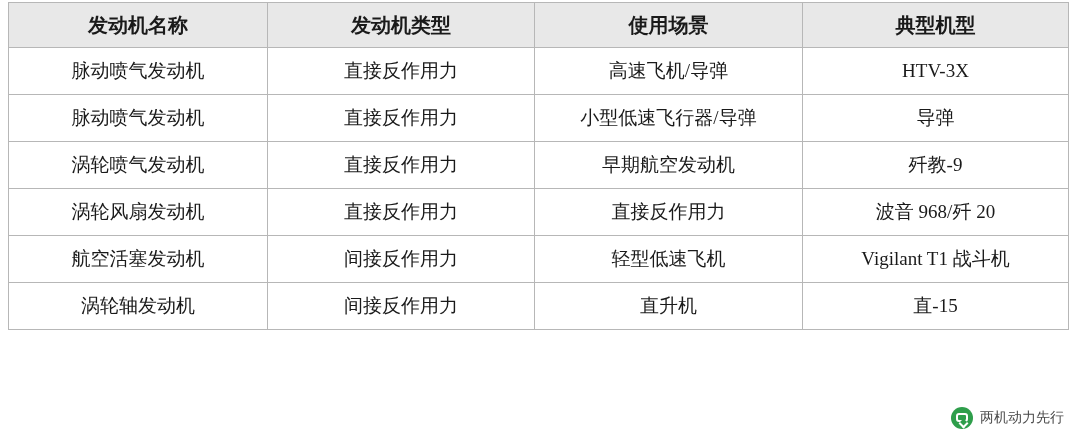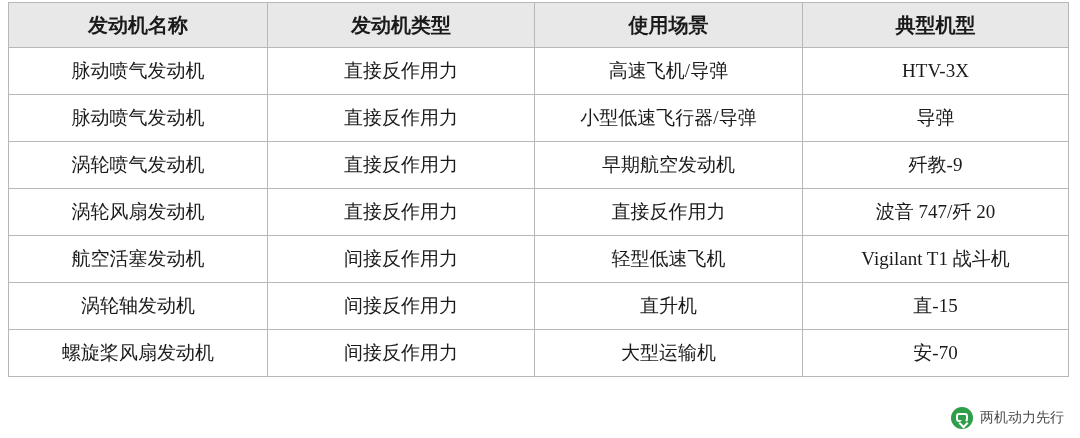--- a/index.html
+++ b/index.html
@@ -136,40 +136,34 @@
       <tr>
         <td>涡轮喷气发动机</td>
         <td>直接反作用力</td>
         <td>早期航空发动机</td>
         <td>歼教-9</td>
       </tr>
       <tr>
         <td>涡轮风扇发动机</td>
         <td>直接反作用力</td>
         <td>直接反作用力</td>
-        <td>波音 747/歼 20</td>
+        <td>波音 968/歼 20</td>
       </tr>
       <tr>
         <td>航空活塞发动机</td>
         <td>间接反作用力</td>
         <td>轻型低速飞机</td>
         <td>Vigilant T1 战斗机</td>
       </tr>
       <tr>
         <td>涡轮轴发动机</td>
         <td>间接反作用力</td>
         <td>直升机</td>
         <td>直-15</td>
       </tr>
-      <tr>
-        <td>螺旋桨风扇发动机</td>
-        <td>间接反作用力</td>
-        <td>大型运输机</td>
-        <td>安-70</td>
-      </tr>
     </tbody>
   </table>
 </div>
 
 <div class="watermark">
   <span class="wm-logo"></span>
   <span class="wm-text">两机动力先行</span>
 </div>
 
 </body></html>

